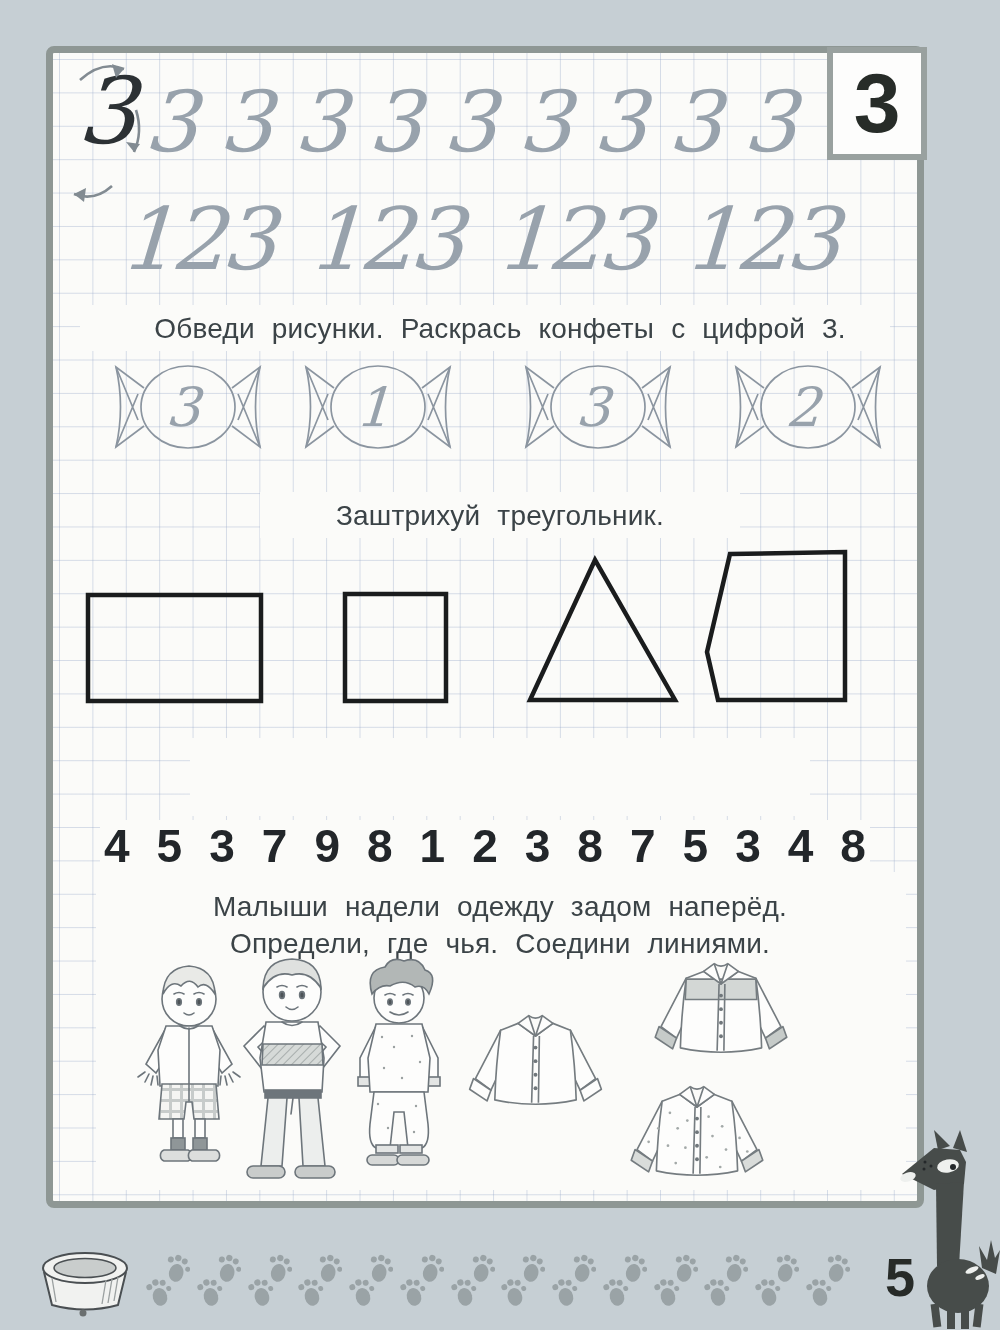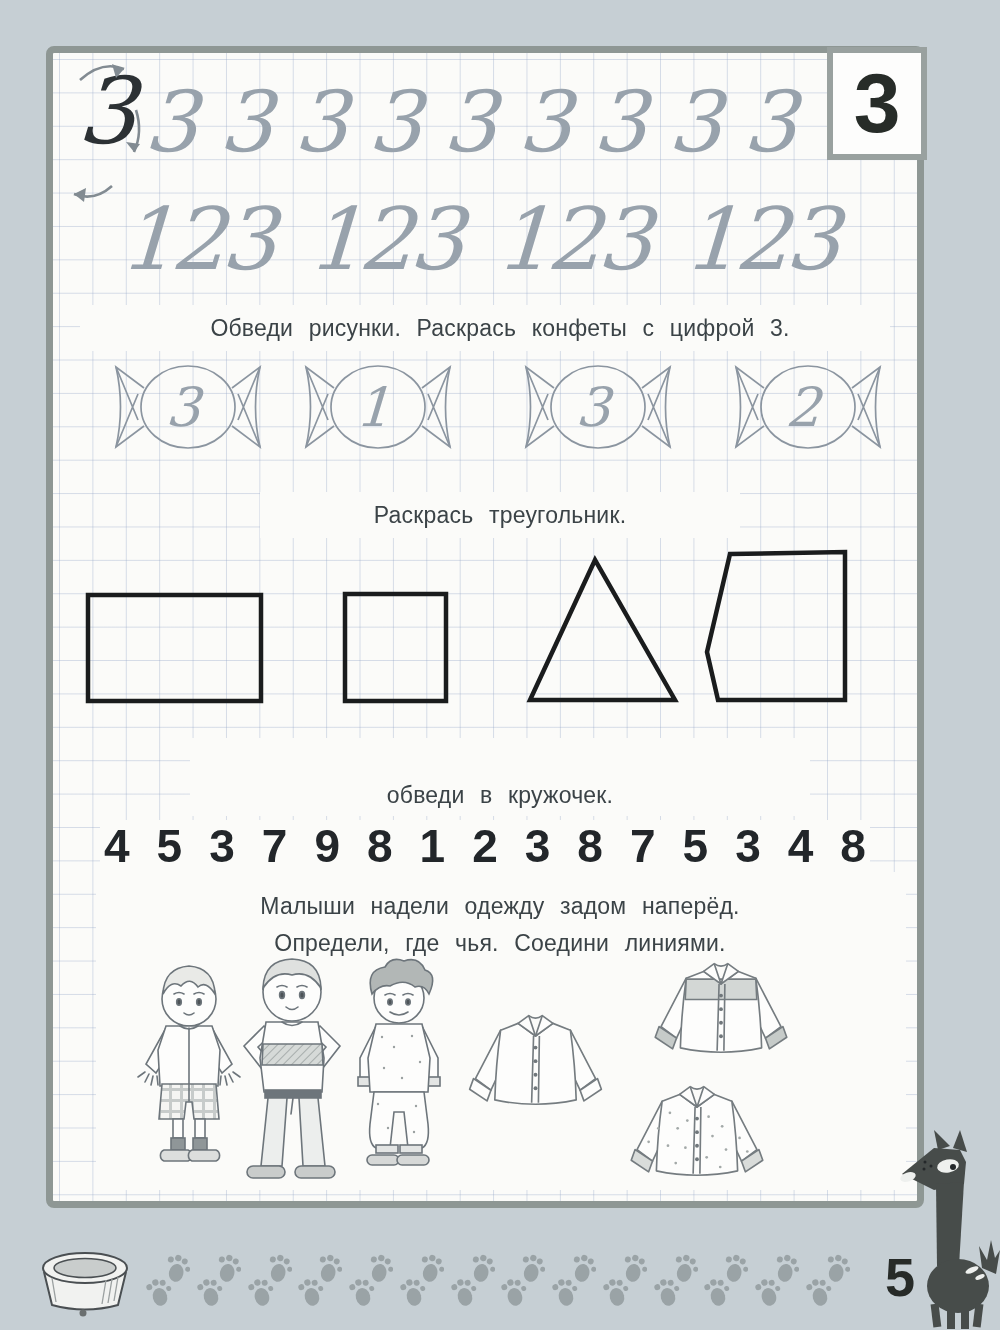--- a/index.html
+++ b/index.html
@@ -19,21 +19,21 @@
     background-color:var(--page,#fbfbf9);
     background-image:
       linear-gradient(to right, var(--grid) 1px, transparent 1px),
       linear-gradient(to bottom, var(--grid) 1px, transparent 1px);
     background-size:33.4px 33.4px;
     background-position:6px 6px;
   }
   .white-band{position:absolute; background:var(--page,#fbfbf9);}
   .task-text{
     position:absolute; text-align:center; color:var(--text,#3b4347);
-    font-size:23px; font-weight:400; word-spacing:9px; letter-spacing:.2px; line-height:37px;
+    font-size:28px; font-weight:400; word-spacing:9px; letter-spacing:.2px; line-height:37px;
     width:100%; left:0;
   }
   .cursive{
     font-family:"DejaVu Serif",serif; font-style:italic; color:var(--trace,#98a2ac);
     transform:skewX(-6deg);
   }
   .trace-row{
     position:absolute; left:152px; top:62px; width:652px; height:120px;
     display:flex; justify-content:space-between; align-items:center;
     font-size:84px;
@@ -168,33 +168,32 @@
             <path d="M 4 5 L 26 58 M 4 85 L 26 32"></path>
           <path d="M 120 26 L 148 5 Q 139 45 148 85 L 120 64"></path>
             <path d="M 148 5 L 126 58 M 148 85 L 126 32"></path>
         </g>
       </svg>
       <span class="candy-num cursive">2</span>
     </div>
   </div>
 
   <div class="white-band" style="left:260px;top:492px;width:480px;height:46px"></div>
-  <div class="task-text" style="top:497px">Раскрась треугольник.</div>
+  <div class="task-text" style="top:497px">Заштрихуй треугольник.</div>
 
   <svg class="abs" style="left:82px;top:546px" width="790" height="162" viewBox="0 0 790 162">
     <g stroke="#1a1c1d" stroke-width="4.5" fill="none" stroke-linejoin="miter">
       <rect x="6" y="49" width="173" height="106"></rect>
       <rect x="263" y="48" width="101" height="107"></rect>
       <path d="M 513 14 L 448 154 L 593 154 Z"></path>
       <path d="M 648 8 L 763 6 L 763 154 L 636 154 L 625 106 Z"></path>
     </g>
   </svg>
 
   <div class="white-band" style="left:190px;top:738px;width:620px;height:78px"></div>
-  <div class="task-text" style="top:777px">обведи в кружочек.</div>
 
   <div class="white-band" style="left:100px;top:820px;width:770px;height:52px"></div>
   <div class="digits-row">
     <span>4</span>
     <span>5</span>
     <span>3</span>
     <span>7</span>
     <span>9</span>
     <span>8</span>
     <span>1</span>

